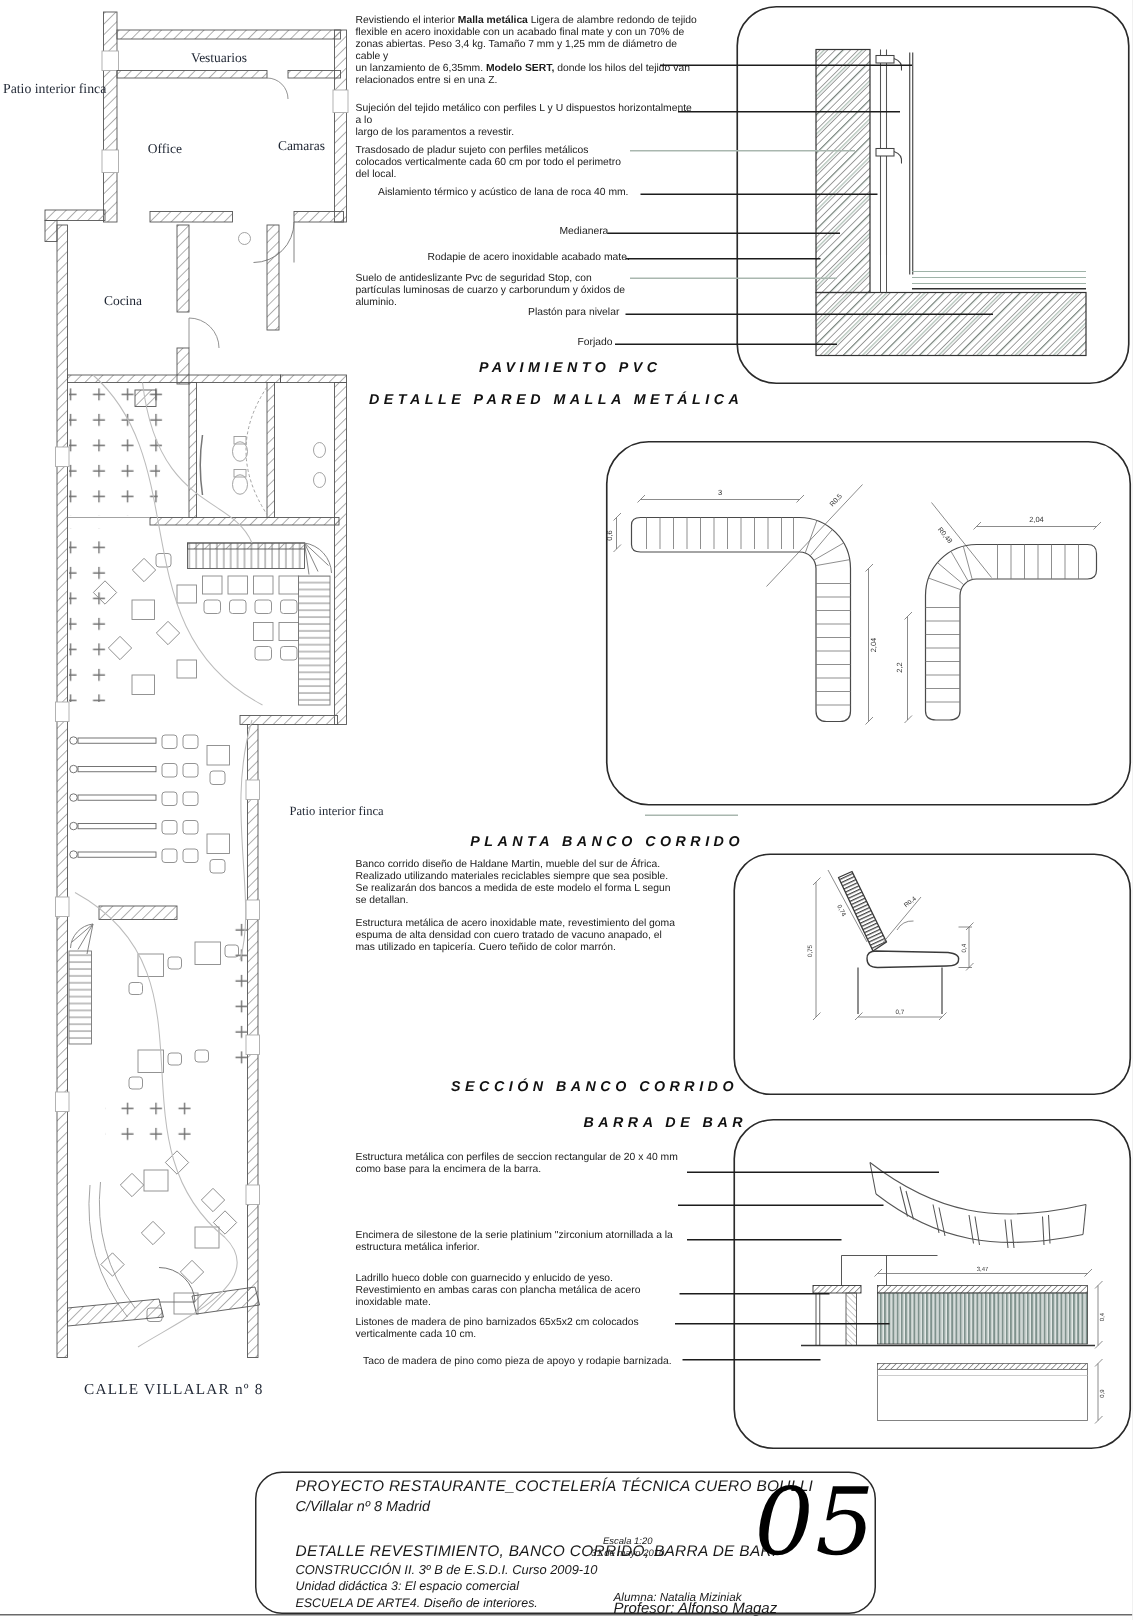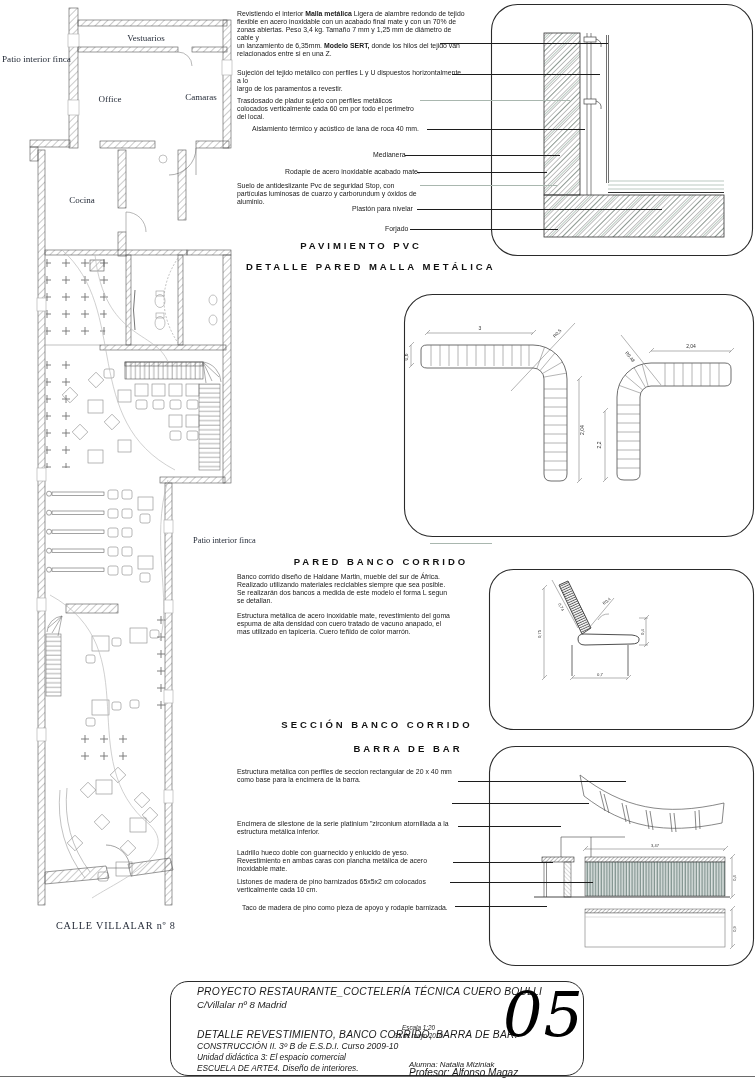--- a/index.html
+++ b/index.html
@@ -1,21 +1,21 @@
 <!DOCTYPE html>
 <html><head>
 <meta charset="utf-8">
 <style>
   html,body{margin:0;padding:0;background:#e8e8e8;}
   #sheet{position:relative;width:755px;height:1080px;background:#ffffff;overflow:hidden;
          font-family:"Liberation Sans",sans-serif;color:#1a1a1a;}
   .ann{position:absolute;font-size:6.9px;line-height:1.17;color:#1a1a1a;white-space:pre-line;}
   .ann b{font-weight:bold;}
   .h{position:absolute;font-weight:bold;font-size:9.5px;letter-spacing:3px;color:#111;
-     white-space:nowrap;text-align:center;}
+     white-space:nowrap;text-align:right;font-style:italic;}
   .leader{position:absolute;height:1px;background:#1c1c1c;}
   .leader.lt{background:#a9b7af;}
   .dbox{position:absolute;}
   svg{display:block;}
   svg text{font-family:"Liberation Sans",sans-serif;fill:#333;}
   text.ts{font-family:"Liberation Serif",serif;fill:#1f2633;}
   .w{fill:url(#pw);}
   
   #tblock{position:absolute;left:170px;top:981px;width:412px;height:93px;
           border:1.3px solid #2a2a2a;border-radius:18px;font-style:italic;}
@@ -397,21 +397,21 @@
   <div class="ann" style="left:285px;top:168px;">Rodapie de acero inoxidable acabado mate.</div>
   <div class="ann" style="left:237px;top:182px;width:200px;">Suelo de antideslizante Pvc de seguridad Stop, con
 partículas luminosas de cuarzo y carborundum y óxidos de
 aluminio.</div>
   <div class="ann" style="left:352px;top:205px;">Plastón para nivelar</div>
   <div class="ann" style="left:385px;top:225px;">Forjado</div>
 
   <div class="h" style="left:281px;top:240px;width:160px;">PAVIMIENTO PVC</div>
   <div class="h" style="left:246px;top:261px;width:190px;">DETALLE PARED MALLA METÁLICA</div>
 
-  <div class="h" style="left:266px;top:556px;width:230px;">PARED BANCO CORRIDO</div>
+  <div class="h" style="left:266px;top:556px;width:230px;">PLANTA BANCO CORRIDO</div>
   <div class="ann" style="left:237px;top:573px;width:232px;">Banco corrido diseño de Haldane Martin, mueble del sur de África.
 Realizado utilizando materiales reciclables siempre que sea posible.
 Se realizarán dos bancos a medida de este modelo el forma L segun
 se detallan.</div>
   <div class="ann" style="left:237px;top:612px;width:232px;">Estructura metálica de acero inoxidable mate, revestimiento del goma
 espuma de alta densidad con cuero tratado de vacuno anapado, el
 mas utilizado en tapicería. Cuero teñido de color marrón.</div>
   <div class="h" style="left:262px;top:719px;width:230px;">SECCIÓN BANCO CORRIDO</div>
   <div class="h" style="left:318px;top:743px;width:180px;">BARRA DE BAR</div>
 

